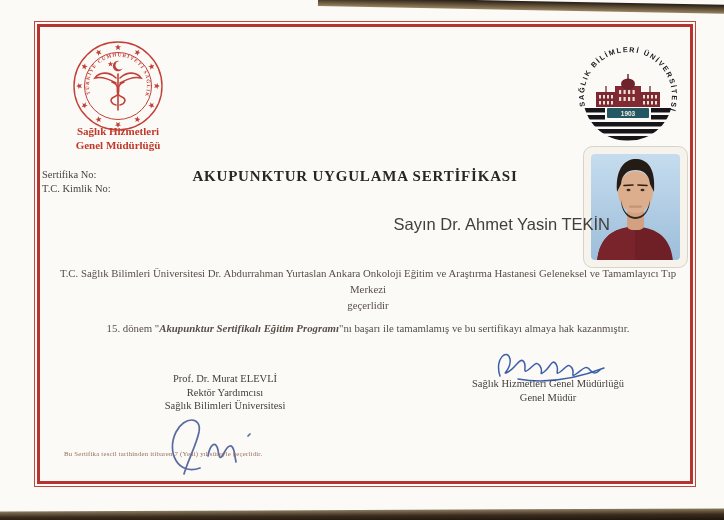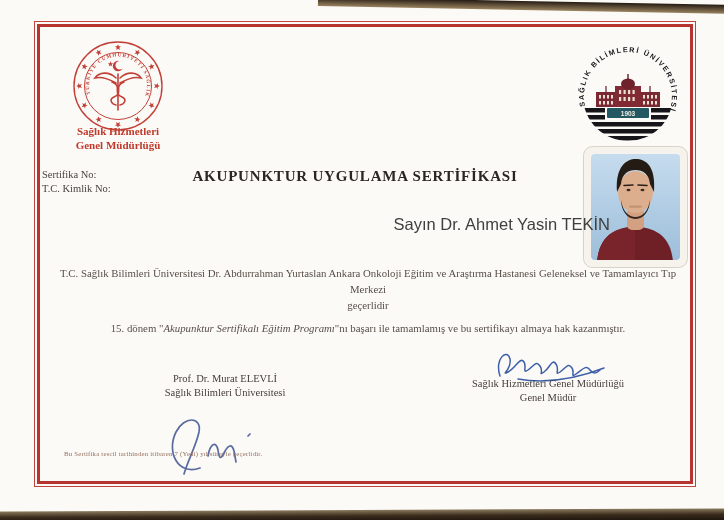--- a/index.html
+++ b/index.html
@@ -44,21 +44,21 @@
   }
   .recipient{
     left:110px;top:215px;width:500px;text-align:right;
     font-family:Liberation Sans, sans-serif;font-size:16.5px;color:#3f3f3f;
   }
   .body-par{
     left:37px;top:265px;width:650px;text-align:center;
     font-size:10.8px;line-height:16.2px;color:#584e48;margin-left:6px;
   }
   .closing-line{margin-top:6px;}
-  .closing-line .prog{font-weight:normal;font-style:italic;}
+  .closing-line .prog{font-weight:bold;font-style:italic;}
   .sig-text{
     text-align:center;font-size:10.5px;line-height:13.5px;color:#453d38;
   }
   .sig-left-text{left:115px;top:372px;width:220px;text-align:center;}
   .sig-right-text{left:433px;top:377px;width:230px;}
   .footnote{
     left:64px;top:450px;font-size:6.8px;color:#97705f;letter-spacing:0.2px;
   }
   svg{display:block;}
 </style>
@@ -221,20 +221,21 @@
 <div class="abs body-par">
   <div>T.C. Sağlık Bilimleri Üniversitesi Dr. Abdurrahman Yurtaslan Ankara Onkoloji Eğitim ve Araştırma Hastanesi Geleneksel ve Tamamlayıcı Tıp Merkezi</div>
   <div>geçerlidir</div>
   <div class="closing-line">
     <span>15. dönem "</span><span class="prog">Akupunktur Sertifikalı Eğitim Programı</span><span>"nı başarı ile tamamlamış ve bu sertifikayı almaya hak kazanmıştır.</span>
   </div>
 </div>
 
 <div class="abs sig-text sig-left-text">
   <div>Prof. Dr. Murat ELEVLİ</div>
+  <div>Rektör Yardımcısı</div>
   <div>Sağlık Bilimleri Üniversitesi</div>
 </div>
 <div class="abs" style="left:158px;top:412px;">
   <svg width="104" height="66" viewBox="0 0 104 66">
     <g stroke="#5a6ba0" stroke-width="1.7" fill="none" stroke-linecap="round">
       <path d="M42,56 C20,64 8,40 18,20 C26,4 44,4 41,20 C38,34 30,48 26,62"></path>
       <path d="M50,44 C52,32 58,28 60,38 C61,45 62,49 66,41 C70,33 74,31 76,39 L78,50"></path>
       <path d="M90,24 l2,-2"></path>
     </g>
   </svg>

